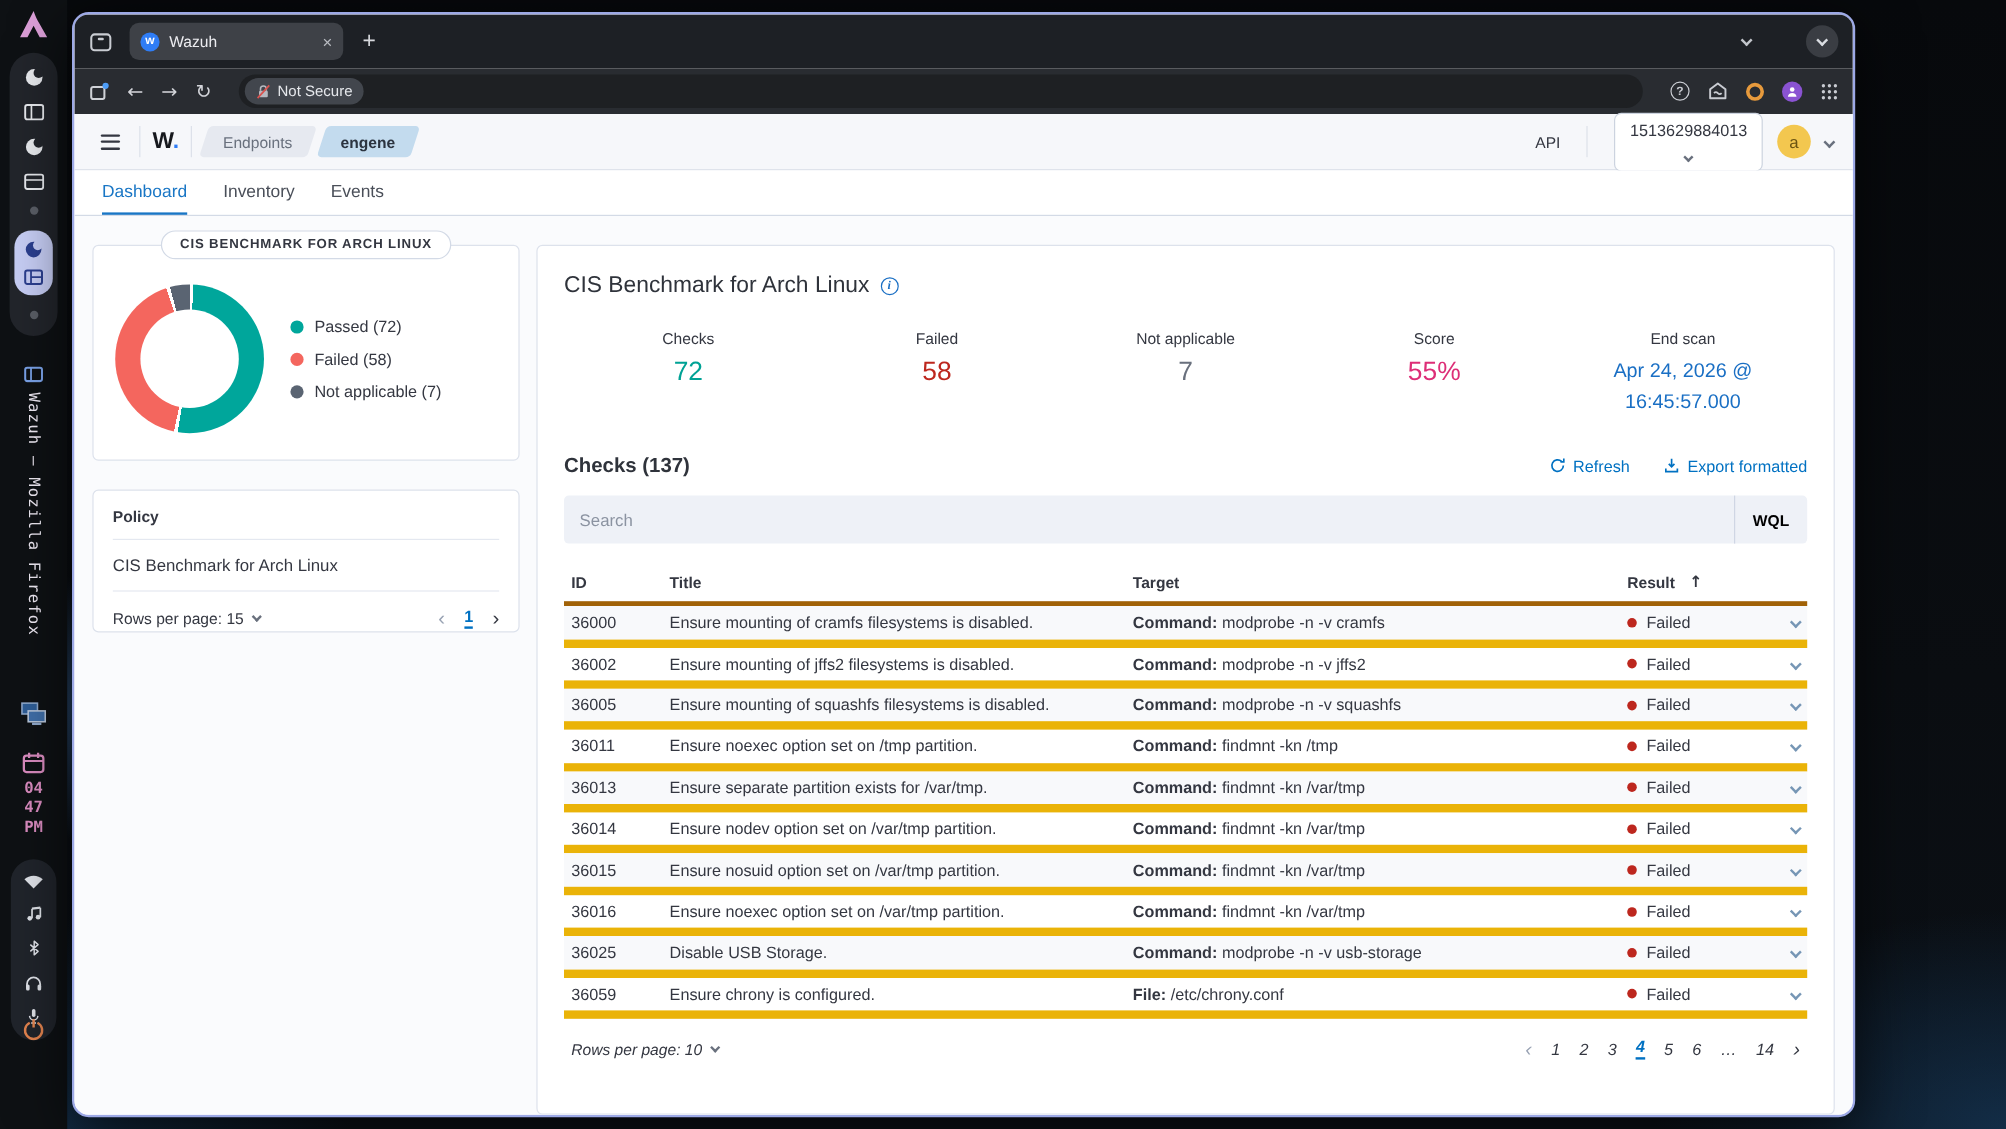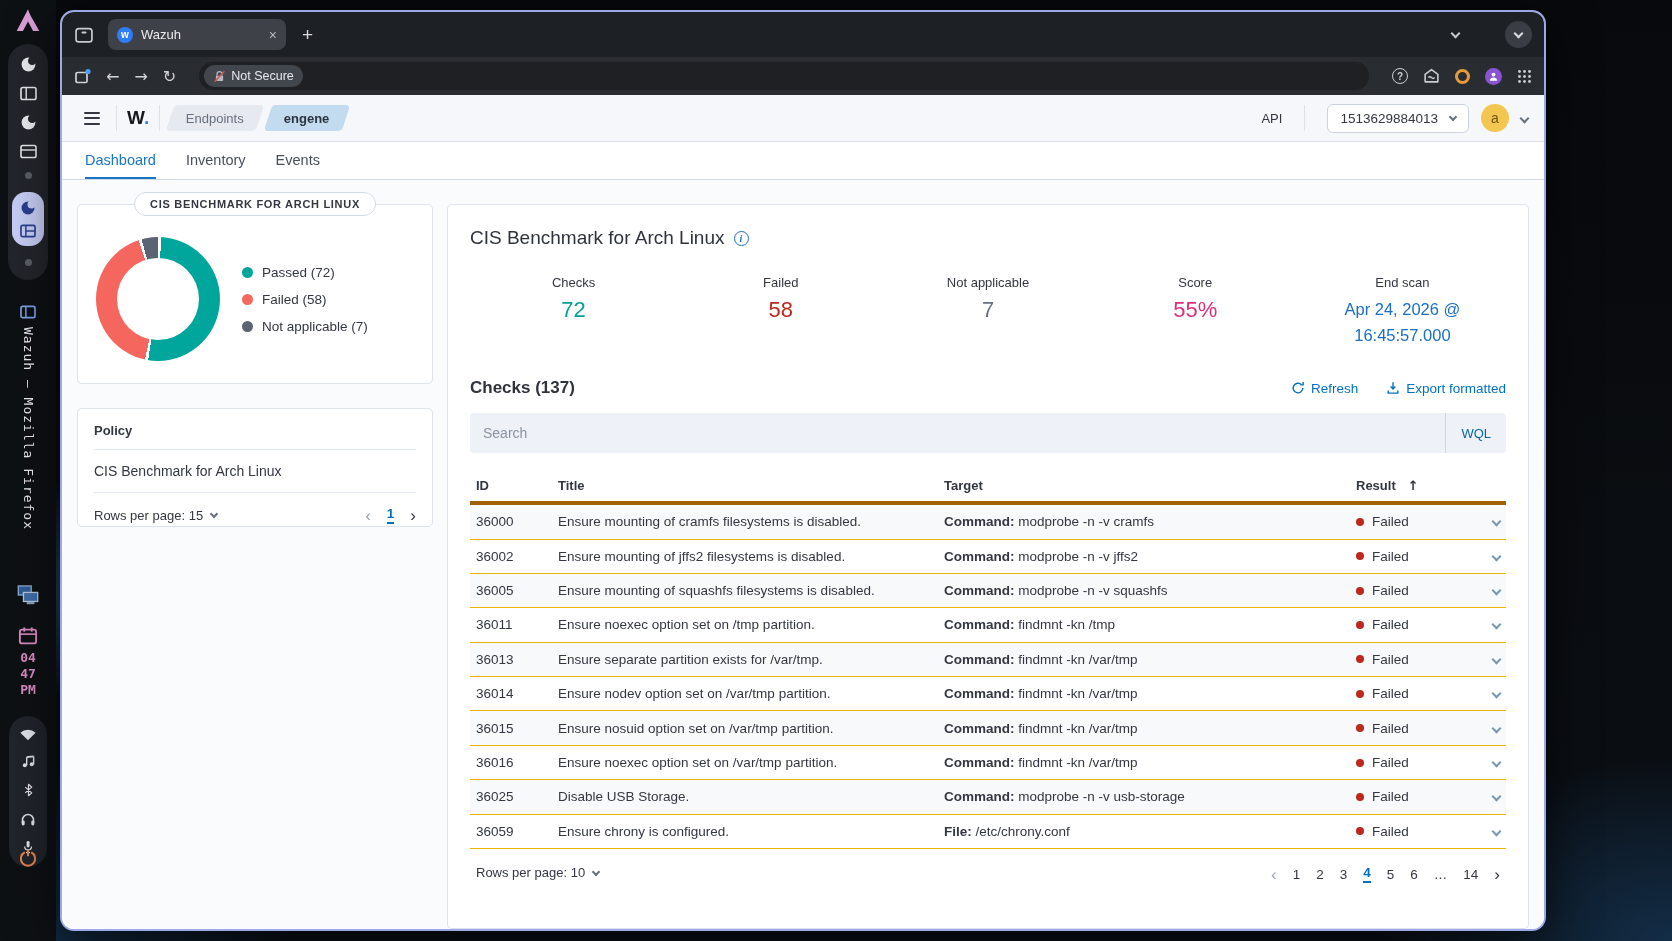--- a/index.html
+++ b/index.html
@@ -79,21 +79,21 @@
   .wlogo { font-size:19px; font-weight:bold; color:#16181d; }
   .wlogo .dot { color:#2f7df6; }
   .crumb { height:26px; display:flex; align-items:center; padding:0 16px; font-size:13px;
            transform:skewX(-18deg); border-radius:4px; margin-right:8px; }
   .crumb > span { transform:skewX(18deg); }
   .crumb-endpoints { background:#e6e9f0; color:#69707d; }
   .crumb-agent { background:#c3dbee; color:#2c3440; font-weight:bold; }
   .appbar-right { margin-left:auto; display:flex; align-items:center; gap:12px; }
   .api-label { font-size:13px; color:#343741; }
   .api-select { background:#fff; border:1px solid #ccd3df; border-radius:6px; padding:6px 12px;
-                font-size:13.5px; display:flex; align-items:center; gap:12px; color:#343741; }
+                font-size:13.5px; display:flex; align-items:center; gap:12px; color:#343741;flex-direction:column; }
   .api-select .chev, .select-chev { color:#69707d; width:6px; height:6px; margin-bottom:2px; }
   .avatar { width:28px; height:28px; border-radius:50%; background:#f3c74f; color:#6b5412;
             font-size:14px; display:flex; align-items:center; justify-content:center; }
   .appbar-chev { color:#69707d; }
 
   .apptabs { height:38px; background:#fff; border-bottom:1px solid #d3dae6; display:flex;
              gap:30px; padding:0 23px; flex:0 0 auto; }
   .apptab { display:flex; align-items:center; font-size:14.5px; color:#4a4f59; border-bottom:2px solid transparent; }
   .apptab.active { color:#1976c5; border-bottom-color:#1976c5; font-weight:500; }
 
@@ -138,37 +138,37 @@
   .checks-row { display:flex; align-items:center; margin-top:30px; }
   .checks-title { font-size:17px; font-weight:600; color:#2f333b; }
   .checks-actions { margin-left:auto; display:flex; gap:28px; }
   .blue-link { display:flex; align-items:center; gap:6px; color:#0071c2; font-size:13.5px; }
 
   .searchbar { margin-top:15px; height:40px; background:#eef1f7; border-radius:4px; display:flex; align-items:stretch; }
   .searchbar input { flex:1; border:0; background:transparent; padding:0 13px; font-size:14px;
                      font-family:"Liberation Sans",sans-serif; color:#343741; outline:none; }
   .searchbar input::placeholder { color:#8b93a1; }
   .wql { display:flex; align-items:center; padding:0 15px; border-left:1px solid #cfd6e4;
-         color:#0369a1; font-size:13px; }
+         color:#000000; font-size:13px;font-weight:bold; }
 
   .tbl { margin-top:16px; font-size:13.5px; }
   .thead, .trow { display:flex; align-items:center; padding:0 6px; }
   .thead { font-size:13px; font-weight:bold; border-bottom:4px solid #a16207; height:36px; }
-  .trow { height:34.4px; border-bottom:1px solid #eab308; }
+  .trow { height:34.4px; border-bottom:7px solid #eab308; }
   .trow:nth-child(odd) { background:#f8f9fb; }
   .c-id { width:82px; flex:0 0 auto; }
   .c-title { flex:1; padding-right:10px; }
   .c-target { width:412px; flex:0 0 auto; }
   .c-target .tl { font-weight:bold; }
   .c-result { width:116px; flex:0 0 auto; display:flex; align-items:center; gap:8px; }
   .res-dot { width:8px; height:8px; border-radius:50%; background:#bd271e; flex:0 0 auto; }
   .c-chev { width:28px; flex:0 0 auto; display:flex; justify-content:flex-end; color:#7696b5; }
   .sort-arrow { font-family:"DejaVu Sans",sans-serif; margin-left:4px; }
 
-  .tbl-foot { display:flex; align-items:flex-start; padding:16px 6px 4px; font-size:13px; }
+  .tbl-foot { display:flex; align-items:center; padding:16px 6px 4px; font-size:13px;font-style:italic; }
 </style>
 </head>
 <body>
 
 <div class="dock">
   <div class="arch">
     <svg width="26" height="24" viewBox="0 0 18 17">
         <path d="M9 .8 C10 3.8 11 5.8 12.5 8.3 L17 16.3 H12.6 L9 9.6 5.4 16.3 H1 Z" fill="#dc9fd8"></path>
       </svg>
   </div>

